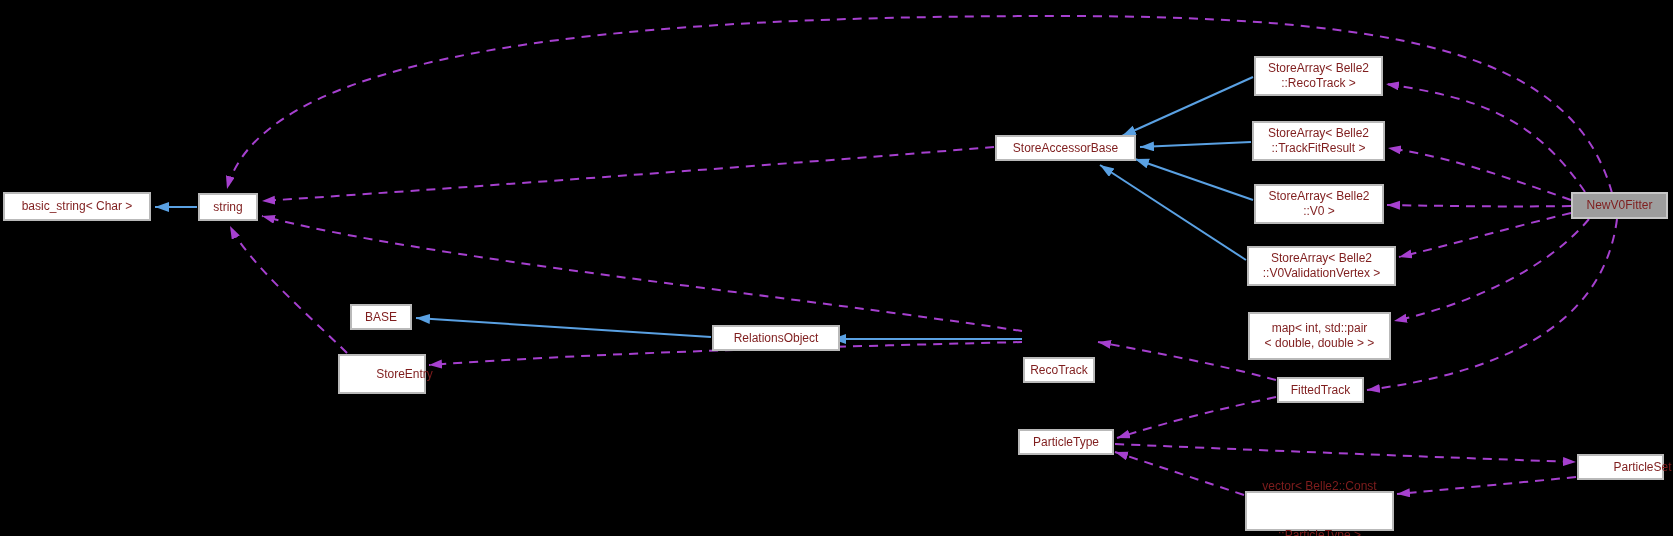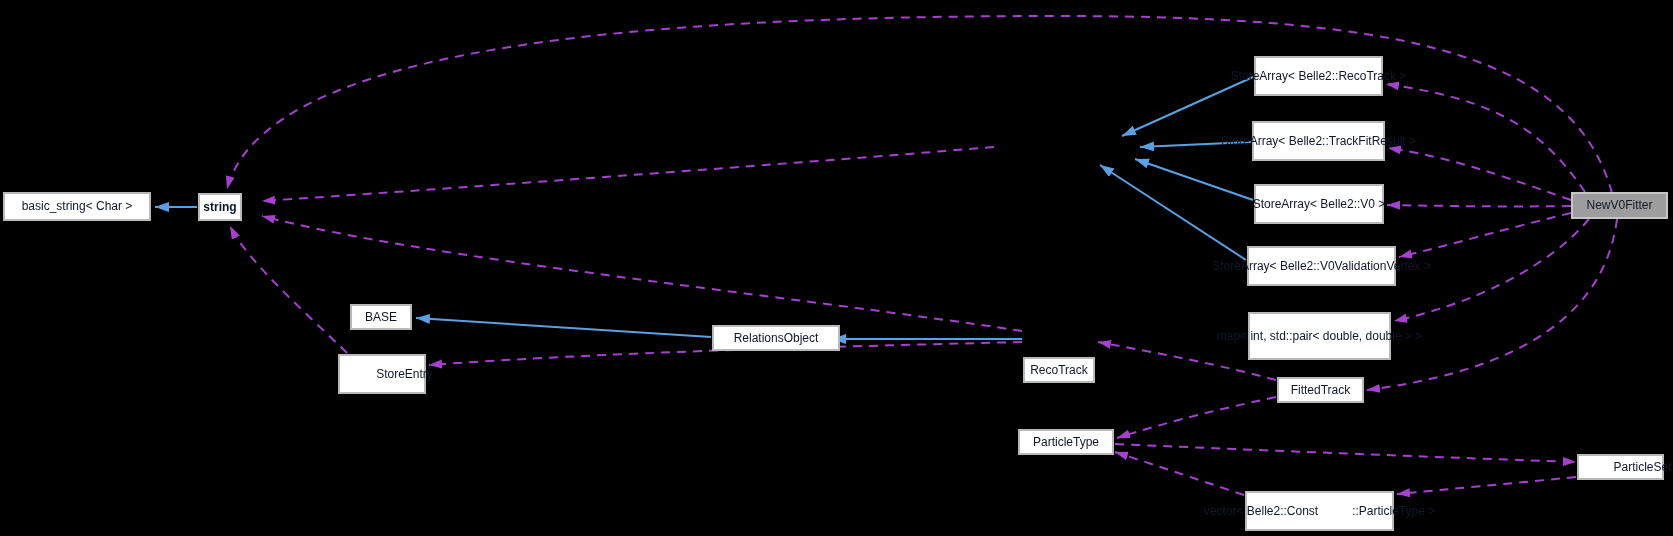--- a/index.html
+++ b/index.html
@@ -1,25 +1,25 @@
 <!DOCTYPE html>
 <html><head>
 <meta charset="utf-8">
 <style>
   html,body{margin:0;padding:0;background:#000;}
   #graph{position:relative;width:1673px;height:536px;background:#000;overflow:hidden;
          font-family:"Liberation Sans",sans-serif;}
   #edges{position:absolute;left:0;top:0;width:1673px;height:536px;}
-  .node{position:absolute;display:flex;flex-direction:row;justify-content:center;align-items:center;
-        background:#fff;border:2px solid #b9b9b9;box-sizing:border-box;color:#0f172a;
+  .node{position:absolute;display:flex;flex-direction:column;justify-content:center;align-items:center;
+        background:#fff;border:2px solid #b9b9b9;box-sizing:border-box;color:#7f1d1d;
         font-size:12px;line-height:15px;text-align:center;white-space:nowrap;z-index:2;}
   .node.hl{background:#9d9d9d;border-color:#c6c6c6;}
   
   .n-basicstring{left:3px;top:192px;width:148px;height:29px;}
-  .n-string{left:198px;top:193px;width:44px;height:28px;font-weight:bold;}
+  .n-string{left:198px;top:193px;width:60px;height:28px;}
   .n-base{left:350px;top:304px;width:62px;height:26px;}
   .n-storeentry{left:338px;top:354px;width:88px;height:40px;padding-left:45px;}
   .n-relationsobject{left:712px;top:325px;width:128px;height:26px;}
   .n-recotrack{left:1023px;top:326px;width:72px;height:26px;margin-top:31px;}
   .n-storeaccessorbase{left:995px;top:135px;width:141px;height:26px;}
   .n-sa-recotrack{left:1254px;top:56px;width:129px;height:40px;}
   .n-sa-trackfitresult{left:1252px;top:121px;width:133px;height:40px;}
   .n-sa-v0{left:1254px;top:184px;width:130px;height:40px;}
   .n-sa-v0vv{left:1247px;top:246px;width:149px;height:40px;}
   .n-map{left:1248px;top:312px;width:143px;height:48px;}
@@ -83,20 +83,23 @@
     </div>
   <div class="node n-storeentry">
       <span>StoreEntry</span>
     </div>
   <div class="node n-relationsobject">
       <span>RelationsObject</span>
     </div>
   <div class="node n-recotrack">
       <span>RecoTrack</span>
     </div>
+  <div class="node n-storeaccessorbase">
+      <span>StoreAccessorBase</span>
+    </div>
 
   <div class="node n-sa-recotrack">
     <span>StoreArray&lt; Belle2</span>
     <span>::RecoTrack &gt;</span>
   </div>
   <div class="node n-sa-trackfitresult">
     <span>StoreArray&lt; Belle2</span>
     <span>::TrackFitResult &gt;</span>
   </div>
   <div class="node n-sa-v0">

